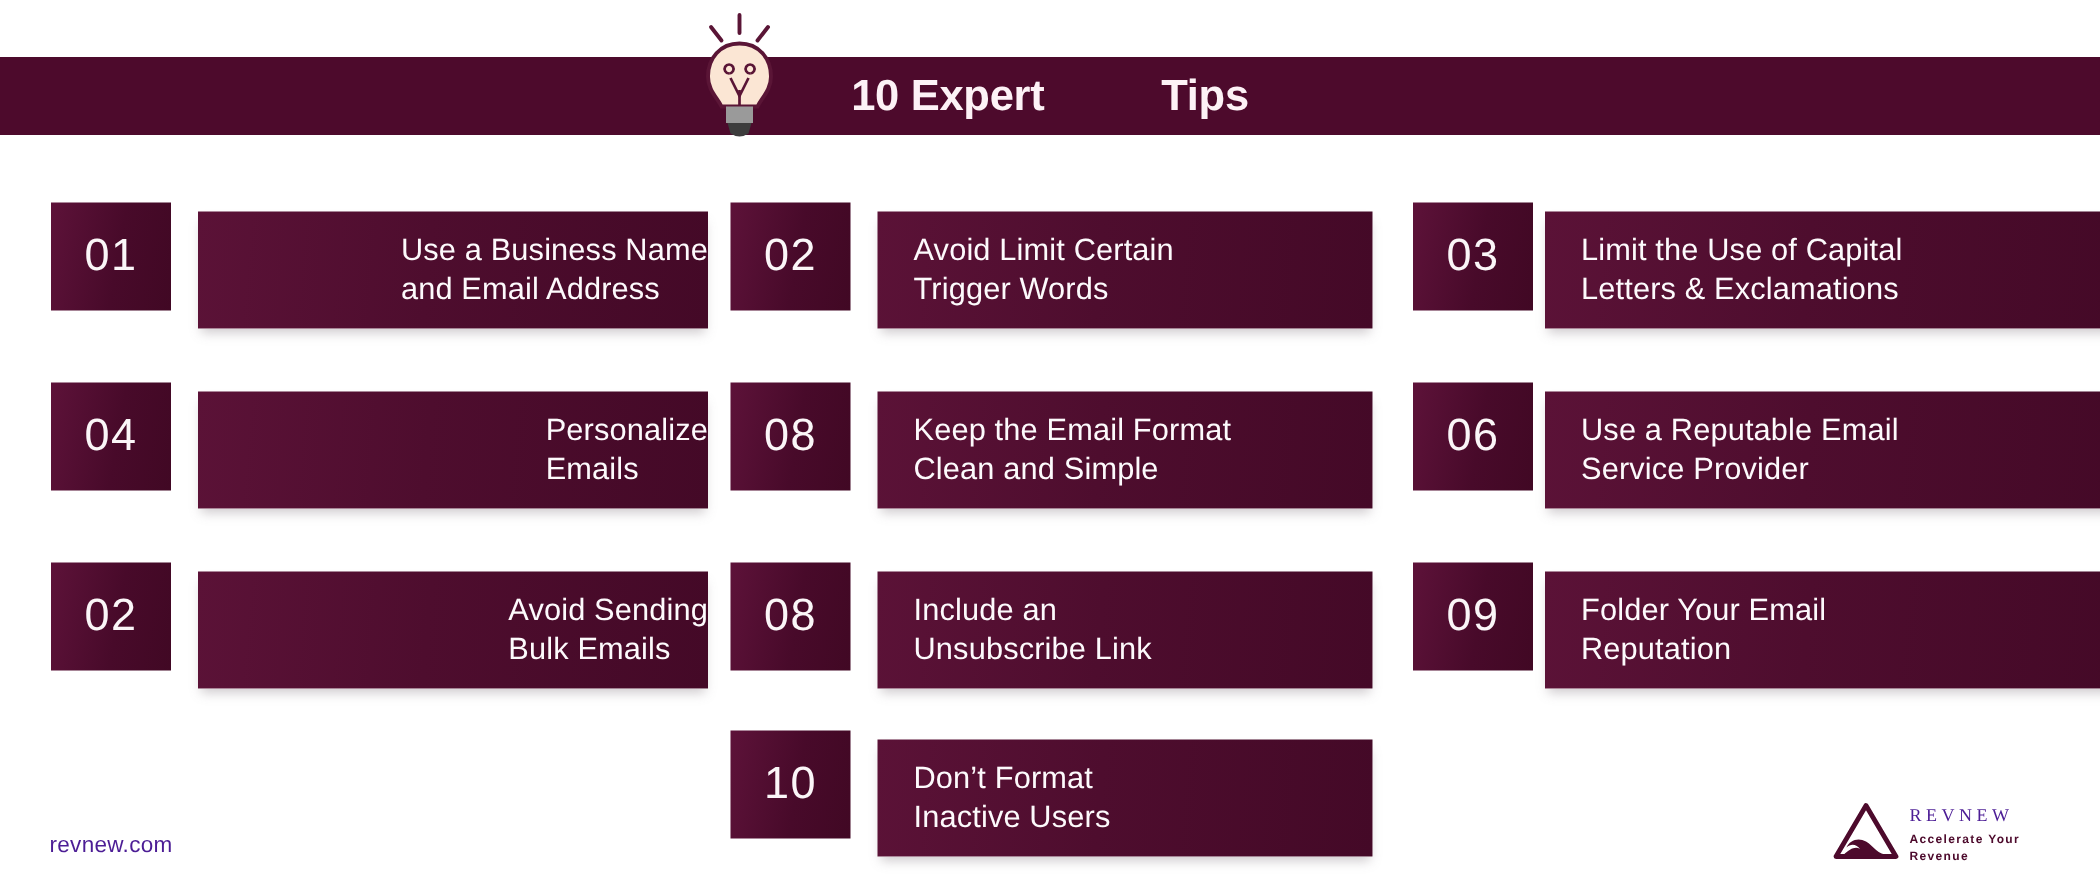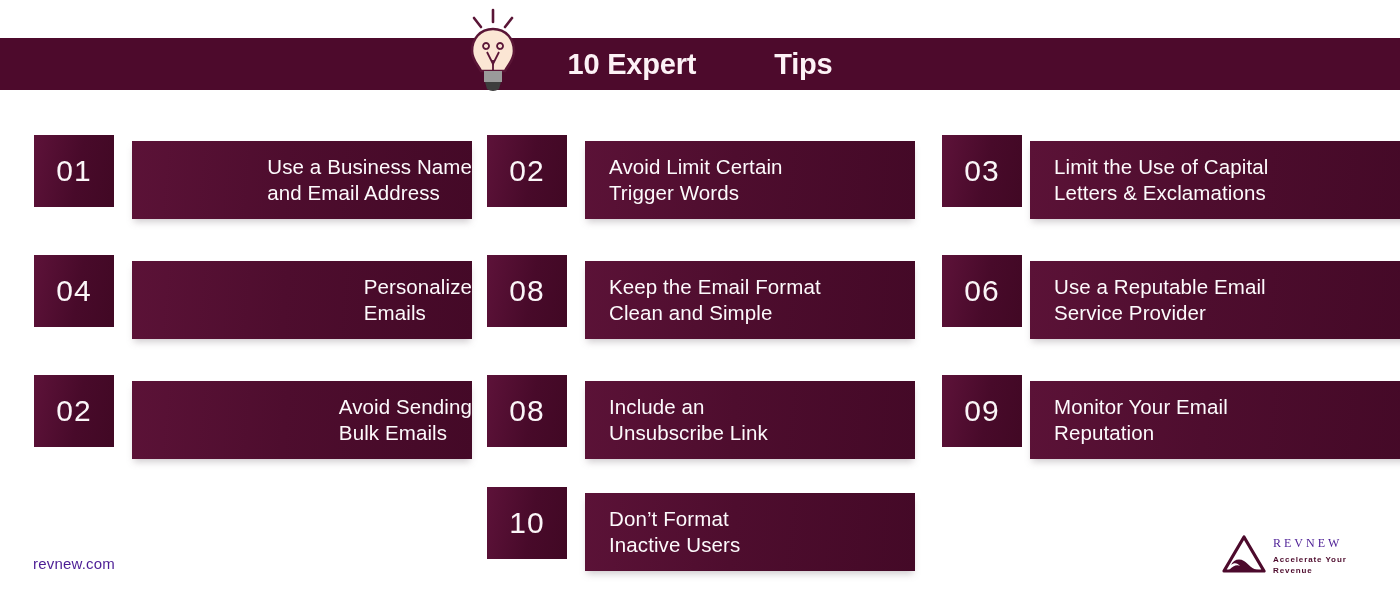--- a/index.html
+++ b/index.html
@@ -198,21 +198,21 @@
       <div class="badge">08</div>
       <div class="panel">
         <div class="ptext">Include an
 Unsubscribe Link</div>
       </div>
     </div>
 
     <div class="tip col3" style="left:942px; top:375px;">
       <div class="badge">09</div>
       <div class="panel">
-        <div class="ptext">Monitor Your Email
+        <div class="ptext">Folder Your Email
 Reputation</div>
       </div>
     </div>
 
     <div class="tip col2" style="left:487px; top:487px;">
       <div class="badge">10</div>
       <div class="panel">
         <div class="ptext">Don’t Format
 Inactive Users</div>
       </div>

